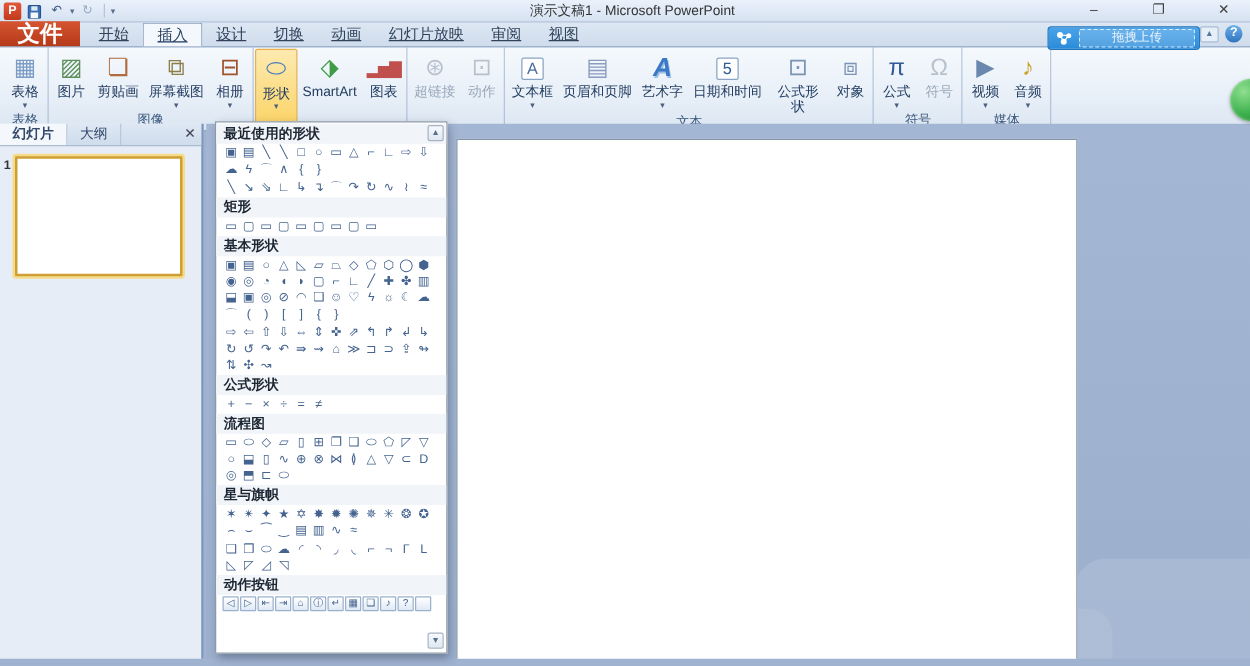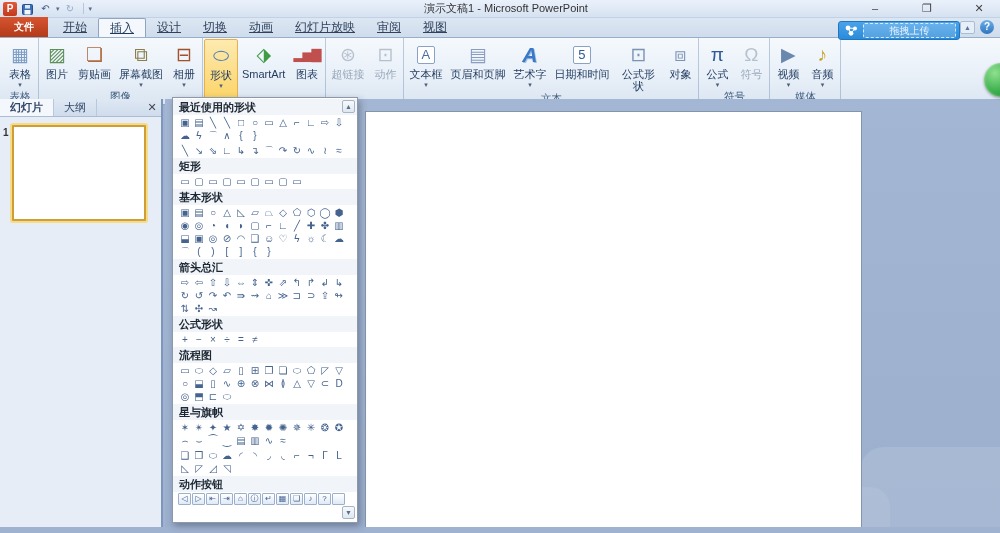--- a/index.html
+++ b/index.html
@@ -19,21 +19,21 @@
   .qcaret { font-size:7px; color:#5a6f8e; }
   .qsep { width:1px; height:11px; background:#b6c5d9; margin:0 2px; }
   .wtitle { position:absolute; left:12px; right:0; text-align:center; color:#333; font-size:11px; pointer-events:none; }
   .winbtns { position:absolute; right:8px; top:1px; display:flex; gap:26px; }
   .winbtn { width:26px; height:15px; text-align:center; line-height:14px; color:#444; font-size:11px; }
 
   
   .tabrow { position:absolute; left:0; top:18px; width:1000px; height:20px;
     background:linear-gradient(#dde7f3,#cfdcec); border-bottom:1px solid #99afc9; display:flex; align-items:flex-end; }
   .filetab { height:20px; padding:0 14px; background:linear-gradient(#d75430,#b33a19);
-    color:#fff; font-weight:bold; line-height:20px; font-size:10px; margin-right:4px;font-family:Liberation Serif, serif; }
+    color:#fff; font-weight:bold; line-height:20px; font-size:18px; margin-right:4px;font-family:Liberation Serif, serif; }
   .tab { height:19px; padding:0 11px; line-height:19px; color:#31425c; font-size:12px;text-decoration:underline; }
   .tab.active { background:#f4f8fc; border:1px solid #8ea4c0; border-bottom:none;
     border-radius:2px 2px 0 0; color:#1f3least; color:#1f3a5f; }
   .tabrow-right { position:absolute; right:6px; top:2px; display:flex; gap:5px; align-items:center; }
   .ribmin { width:15px; height:13px; border:1px solid #aabdd4; border-radius:2px; background:#e6eef7;
     color:#5a769c; font-size:7px; text-align:center; line-height:11px; }
   .helpbtn { width:14px; height:14px; border-radius:50%; background:linear-gradient(#6fb1e8,#2f74c0);
     color:#fff; font-size:10px; font-weight:bold; text-align:center; line-height:14px; }
 
   
@@ -395,21 +395,20 @@
       <div class="shp">☾</div>
       <div class="shp">☁</div>
       <div class="shp">⌒</div>
       <div class="shp">(</div>
       <div class="shp">)</div>
       <div class="shp">[</div>
       <div class="shp">]</div>
       <div class="shp">{</div>
       <div class="shp">}</div>
     </div>
-    <div class="shsec-title">箭头总汇</div>
     <div class="shrow">
       <div class="shp">⇨</div>
       <div class="shp">⇦</div>
       <div class="shp">⇧</div>
       <div class="shp">⇩</div>
       <div class="shp">⇔</div>
       <div class="shp">⇕</div>
       <div class="shp">✜</div>
       <div class="shp">⇗</div>
       <div class="shp">↰</div>

